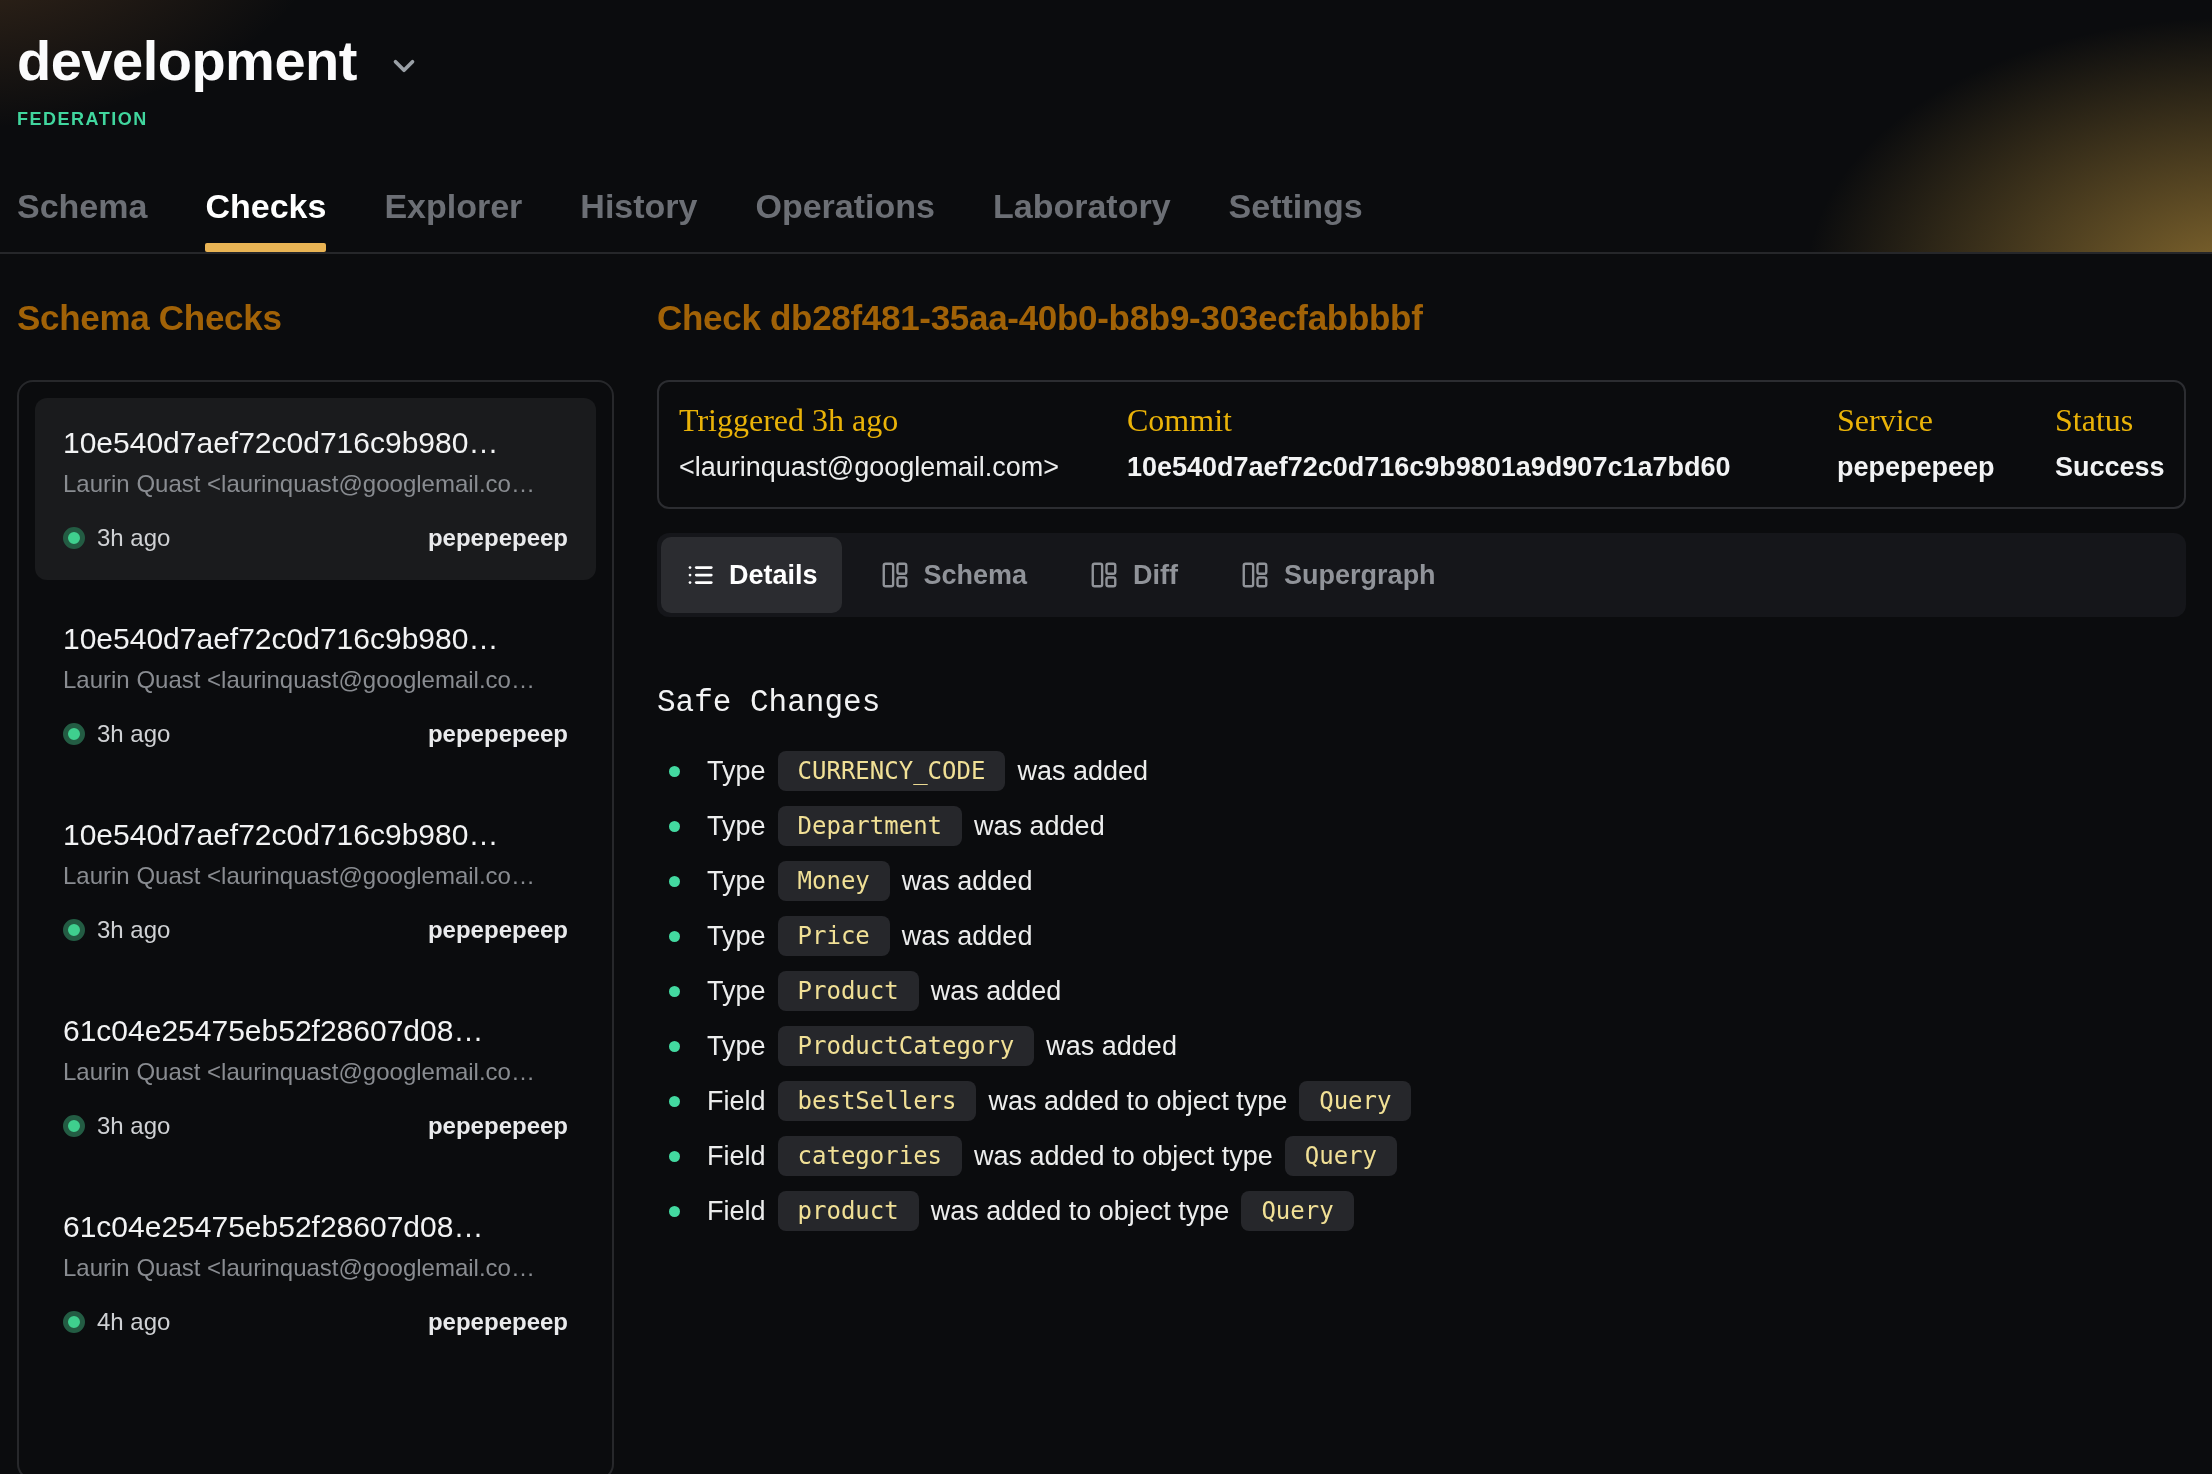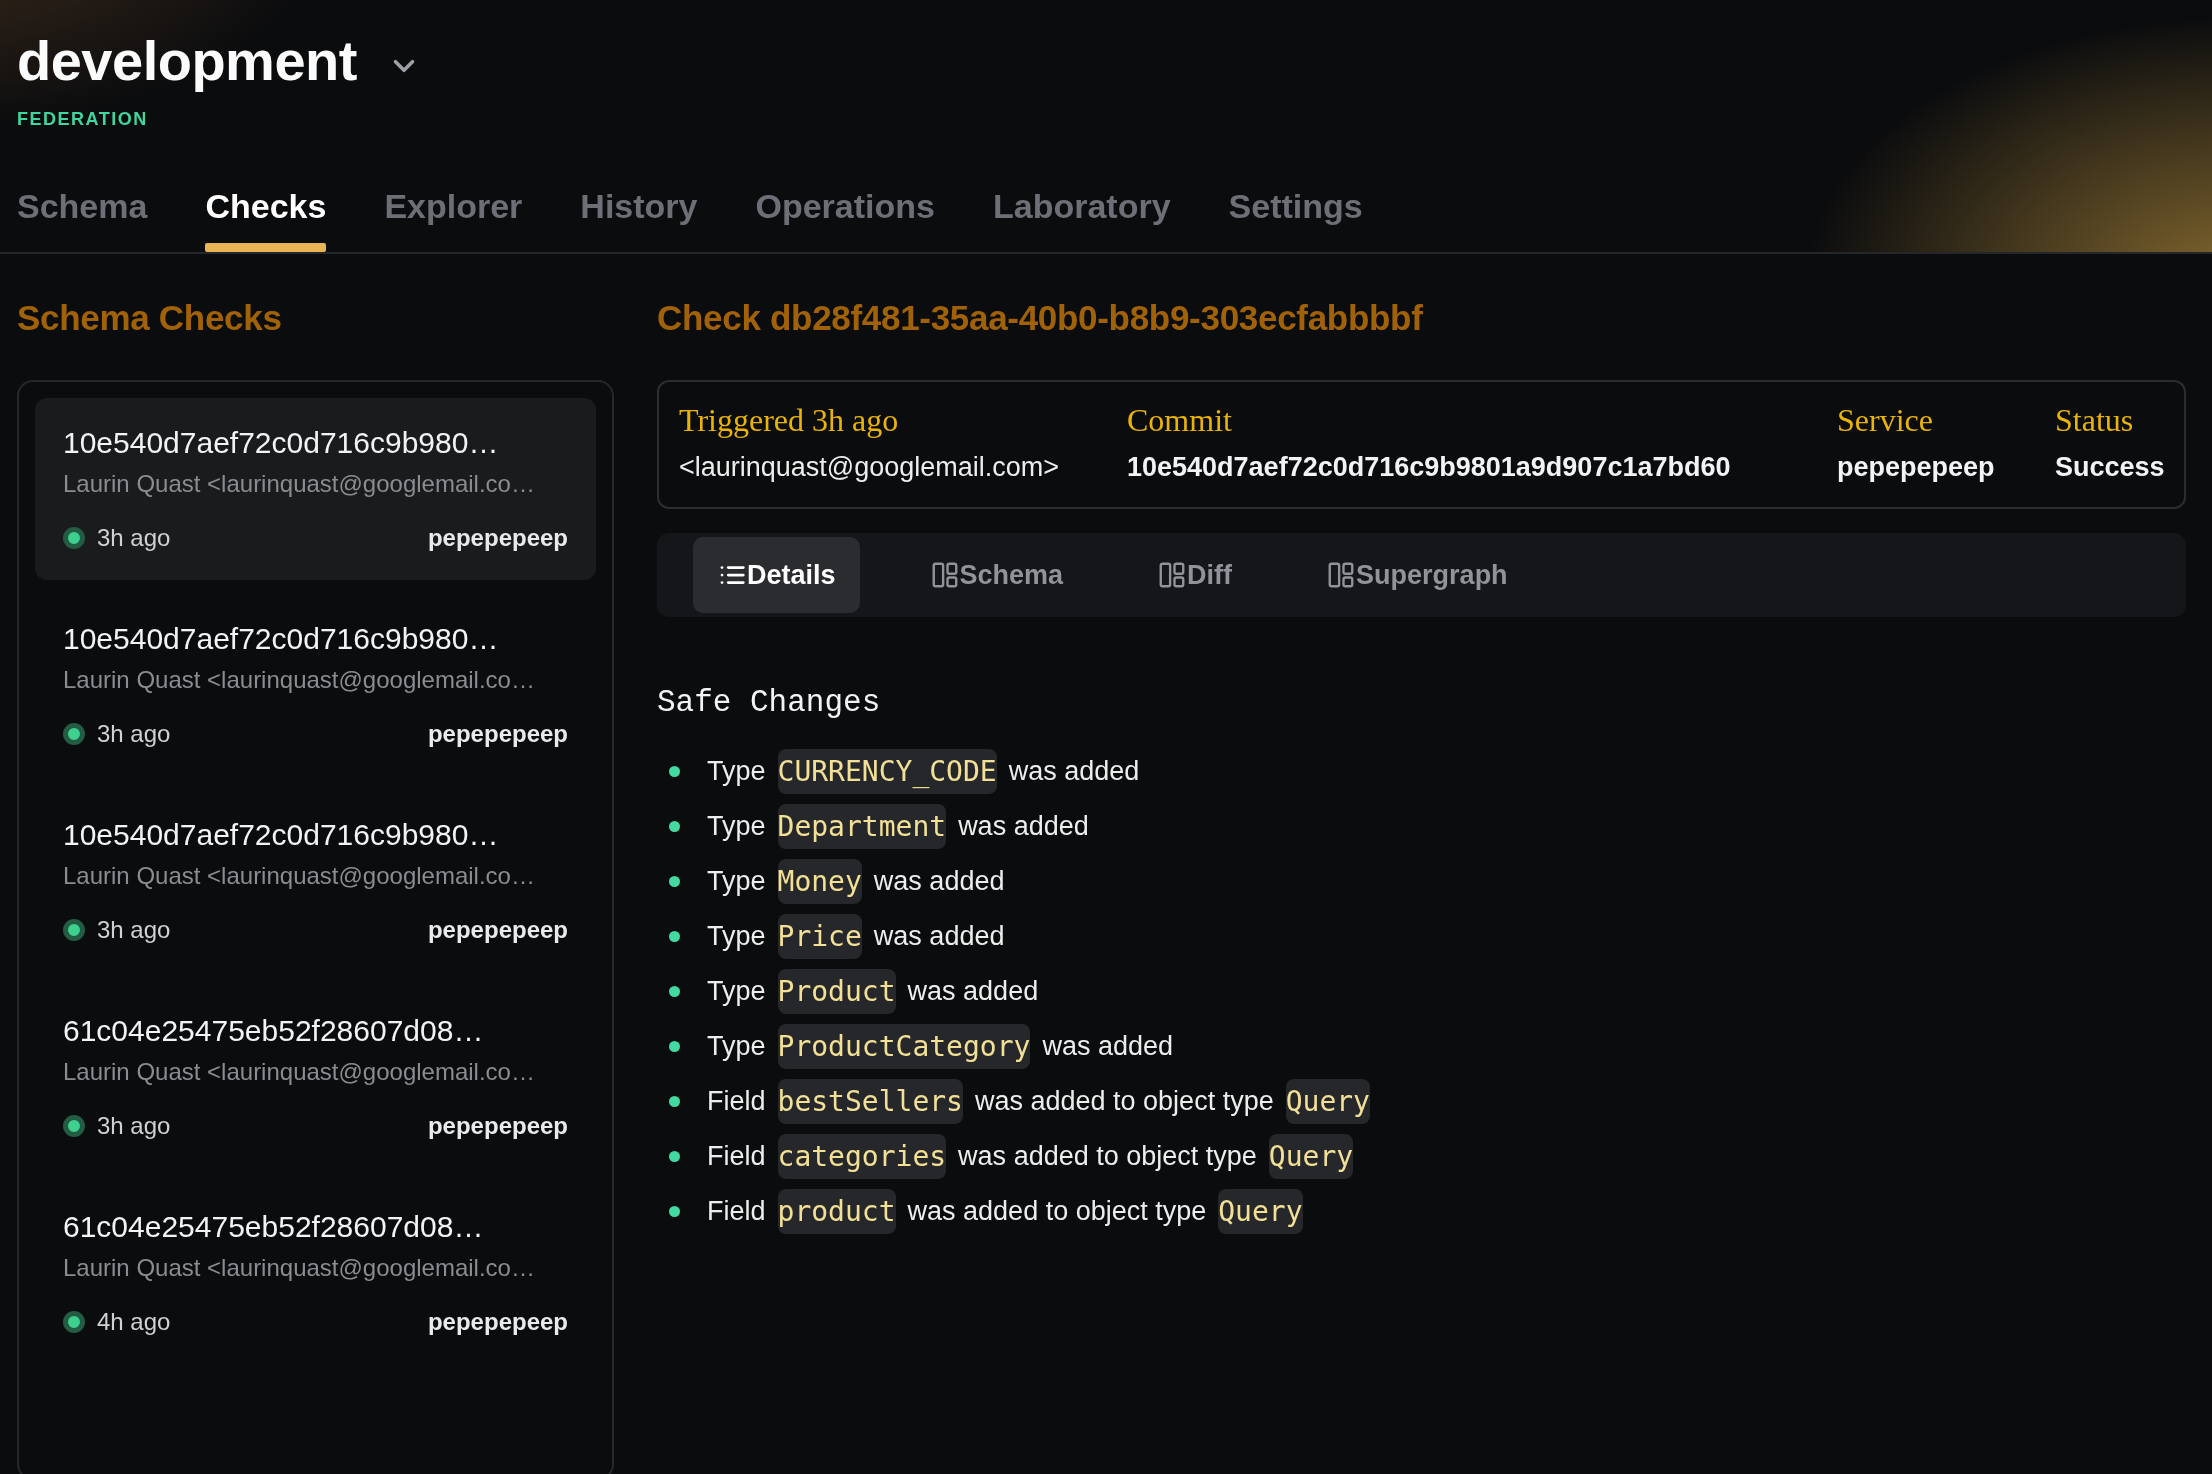--- a/index.html
+++ b/index.html
@@ -76,39 +76,39 @@
   }
   .info-label { font-size:32px; color:#eab308;font-family:Liberation Serif, serif; }
   .info-lines { margin-top:8px; font-size:27px; line-height:40px; color:#eceded; }
   .info-value-bold { margin-top:8px; font-size:27px; line-height:40px; font-weight:bold; color:#f2f3f4; white-space:nowrap; }
 
   .tab-strip {
     margin-top:24px; background:#15161a; border-radius:12px;
     padding:4px; display:flex; align-items:stretch; gap:14px; height:84px;
   }
   .dtab {
-    display:flex; align-items:center; padding:0 24px;
-    border-radius:10px; font-size:27px; color:#909399; font-weight:bold; cursor:pointer;margin-left:32px;
+    display:flex; align-items:center; gap:14px; padding:0 24px;
+    border-radius:10px; font-size:27px; color:#909399; font-weight:bold; cursor:pointer;
   }
   .dtab.active { background:#2b2c30; color:#ffffff; }
   .dtab .ticon { display:flex; align-items:center; }
 
   .changes-heading { margin-top:68px; font-size:31px; font-weight:normal; color:#f2f3f4;font-family:Liberation Mono, monospace; }
 
   .changes-list { list-style:none; margin-top:28px; }
   .change-row { display:flex; align-items:center; margin-bottom:9px; min-height:46px; }
   .bullet {
     width:11px; height:11px; border-radius:50%; background:#43d9a0;
     margin:0 27px 0 12px; flex:0 0 auto;
   }
   .chg-text { font-size:27px; color:#eceded; }
   .code-chip {
     display:inline-block; background:#26272b; border-radius:8px;
-    padding:6px 0; margin:0 12px;
-    font-family:"DejaVu Sans Mono", monospace; font-size:28px; color:#f1e096;
+    padding:6px 20px; margin:0 12px;
+    font-family:"DejaVu Sans Mono", monospace; font-size:24px; color:#f1e096;
   }
 </style>
 </head>
 <body>
 
 <div class="header">
   <div class="title-row">
     <div class="project-title">development</div>
     <div class="chevron">
       <svg width="34" height="34" viewBox="0 0 24 24" fill="none" stroke="#9aa0a6" stroke-width="2.6" stroke-linecap="round" stroke-linejoin="round">

